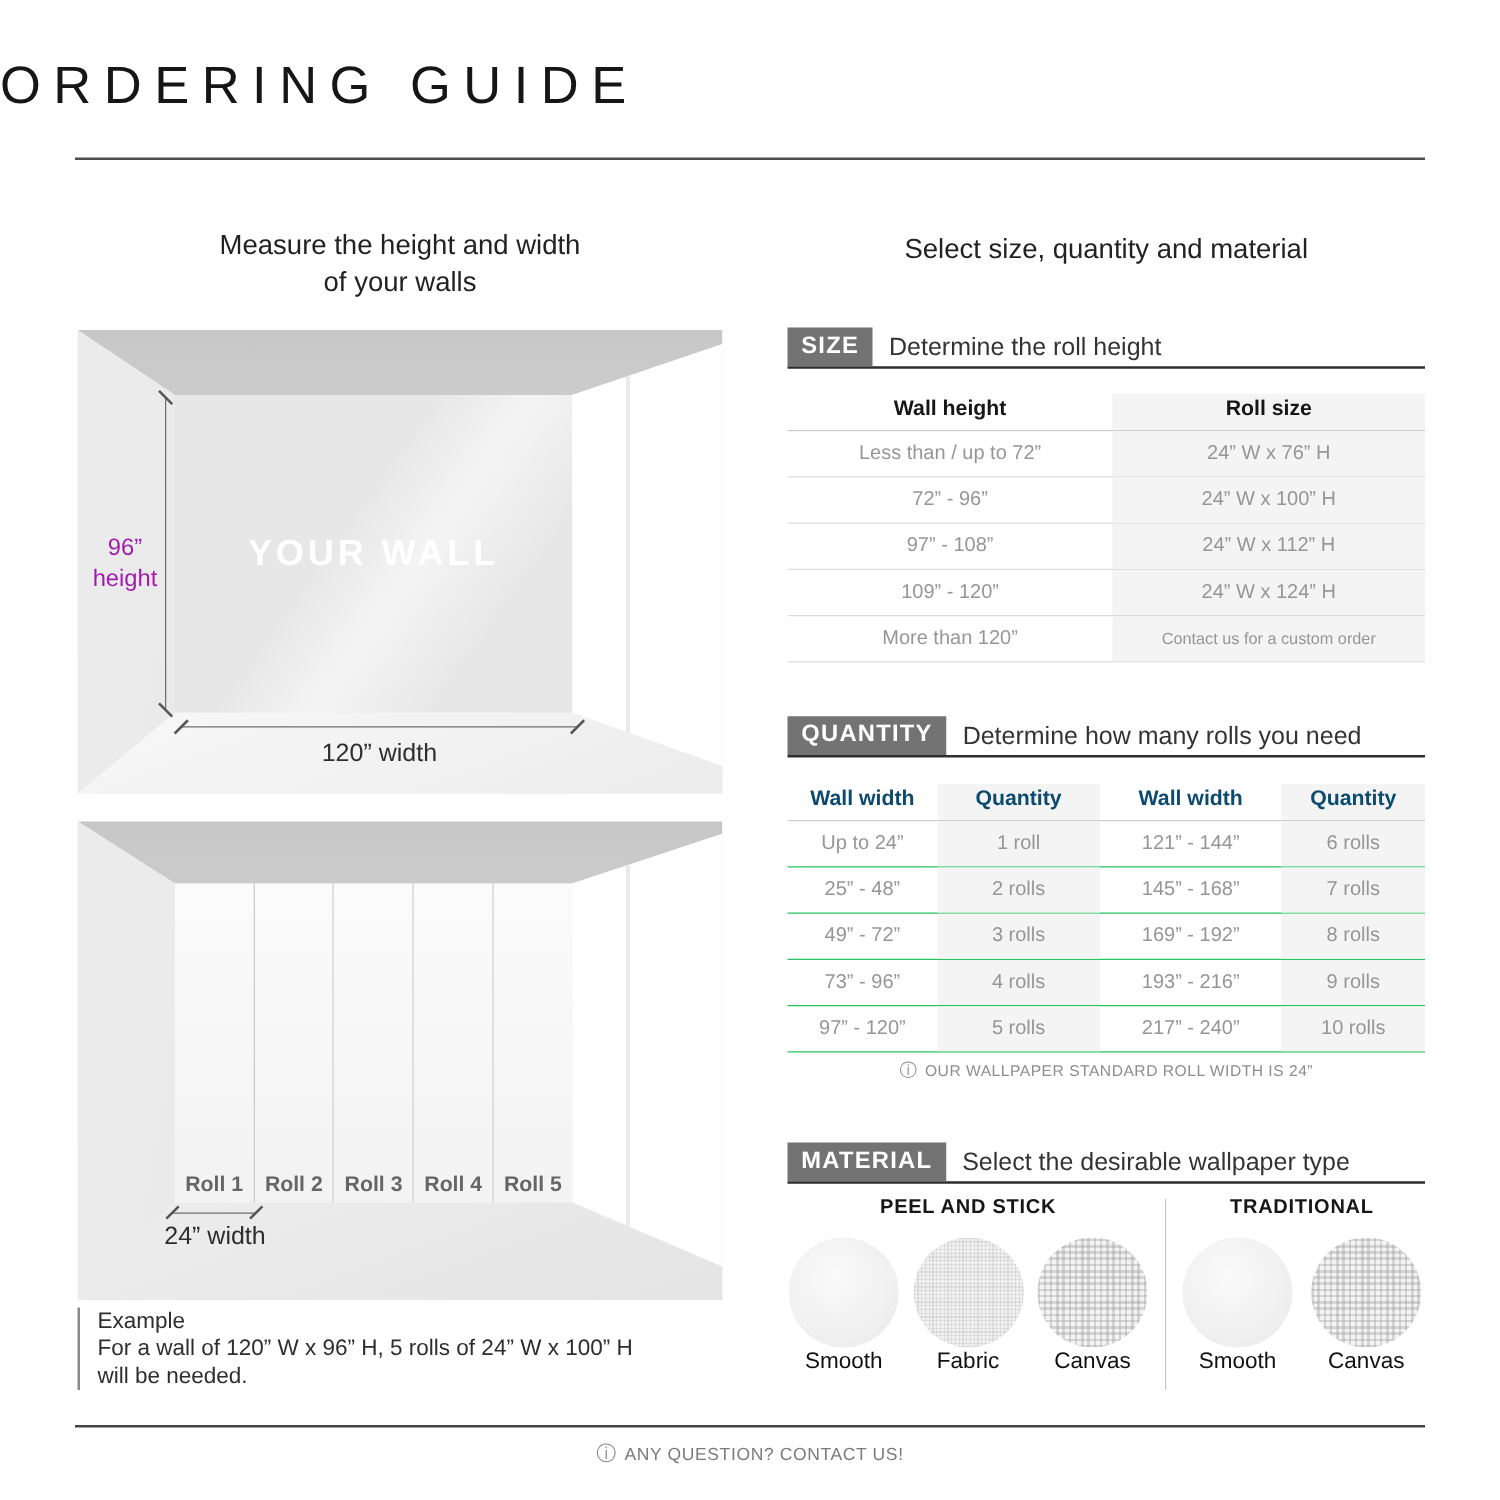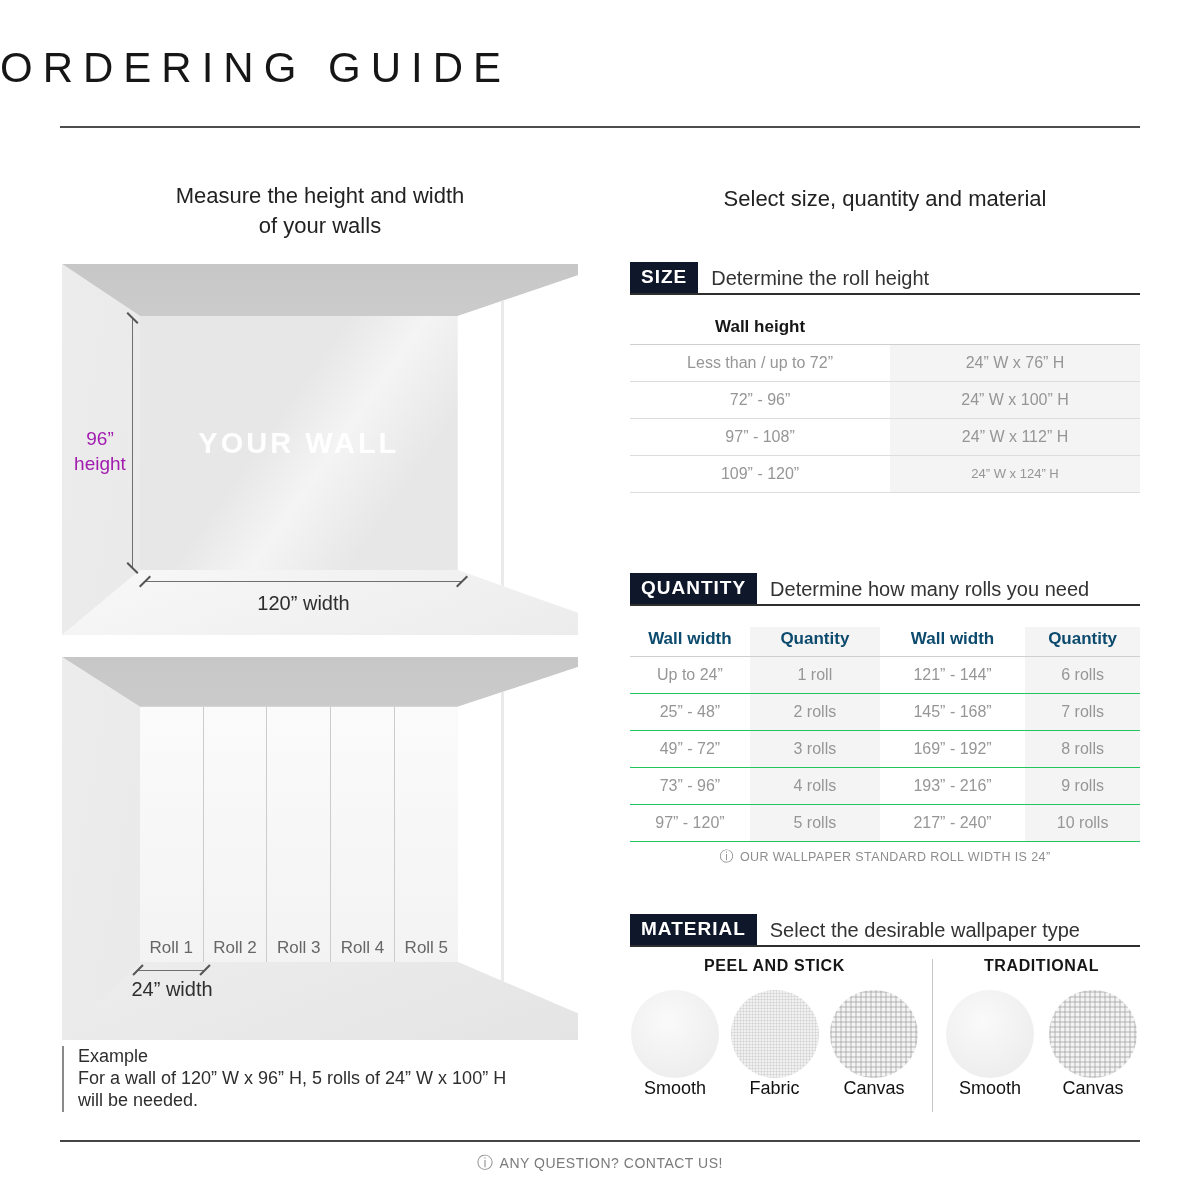--- a/index.html
+++ b/index.html
@@ -55,40 +55,40 @@
   .height-label { position:absolute; left:0; top:163px; width:76px; text-align:center;
     font-size:19px; line-height:1.3; color:#a21caf; }
   .hline { position:absolute; left:83px; top:317px; width:317px; height:1px; background:#6f6f6f; }
   .hline::before,.hline::after { content:""; position:absolute; top:-7px; width:2px; height:15px;
     background:#555; transform:rotate(45deg); }
   .hline::before { left:-1px; } .hline::after { right:-1px; }
   .width-label { position:absolute; left:83px; top:328px; width:317px; text-align:center;
     font-size:20px; color:#2e2e2e; }
 
   
-  .panels { position:absolute; left:15.1%; top:13%; width:61.6%; height:66.6%; display:flex; }
+  .panels { position:absolute; left:15.1%; top:13%; width:61.6%; height:66.6%; display:flex;font-weight:bold; }
   .panel { flex:1; background:linear-gradient(to bottom,#fbfbfb,#f3f3f3); border-right:1.5px solid #cccccc; position:relative; }
   .panel:last-child { border-right:none; }
   .roll-label { position:absolute; bottom:4px; left:0; width:100%; text-align:center;
     font-size:17px; color:#666; }
   .hline2 { position:absolute; left:76px; top:313px; width:67px; height:1px; background:#6f6f6f; }
   .hline2::before,.hline2::after { content:""; position:absolute; top:-7px; width:2px; height:14px;
     background:#555; transform:rotate(45deg); }
   .hline2::before { left:-1px; } .hline2::after { right:-1px; }
   .width-label2 { position:absolute; left:40px; top:321px; width:140px; text-align:center;
     font-size:20px; color:#2e2e2e; }
 
   
   .example { position:absolute; left:62px; top:1046px; width:500px; border-left:2px solid #8a8a8a;
     padding-left:14px; font-size:18px; line-height:1.22; color:#2e2e2e; }
 
   
   .sec-head { position:absolute; left:630px; width:510px; display:flex; align-items:flex-end;
     gap:13px; border-bottom:2px solid #2e2e2e; }
-  .badge { background:#0f172a; color:#fff; font-weight:700; font-size:19px; letter-spacing:1px;
+  .badge { background:#737373; color:#fff; font-weight:700; font-size:19px; letter-spacing:1px;
     padding:4px 11px 5px; white-space:nowrap; }
   .sec-title { font-size:20px; color:#333; padding-bottom:3px; white-space:nowrap; }
   #size-head { top:262px; } #quantity-head { top:573px; } #material-head { top:914px; }
 
   
   .size-table { position:absolute; left:630px; top:315px; width:510px; }
   .st-row { display:flex; border-bottom:1px solid #dddddd; }
   .st-row.hdr { border-bottom:1px solid #cfcfcf; }
   .st-c1 { width:51%; display:flex; align-items:center; justify-content:center; text-align:center; }
   .st-c2 { width:49%; background:#f4f4f4; display:flex; align-items:center; justify-content:center; text-align:center; }
@@ -201,36 +201,41 @@
     <div>will be needed.</div>
   </div>
 
   <div class="sec-head" id="size-head">
     <span class="badge">SIZE</span>
     <span class="sec-title">Determine the roll height</span>
   </div>
   <div class="size-table">
     <div class="st-row hdr">
       <div class="st-c1">Wall height</div>
+      <div class="st-c2">Roll size</div>
     </div>
     <div class="st-row data">
       <div class="st-c1">Less than / up to 72”</div>
       <div class="st-c2">24” W x 76” H</div>
     </div>
     <div class="st-row data">
       <div class="st-c1">72” - 96”</div>
       <div class="st-c2">24” W x 100” H</div>
     </div>
     <div class="st-row data">
       <div class="st-c1">97” - 108”</div>
       <div class="st-c2">24” W x 112” H</div>
     </div>
     <div class="st-row data">
       <div class="st-c1">109” - 120”</div>
       <div class="st-c2">24” W x 124” H</div>
+    </div>
+    <div class="st-row data">
+      <div class="st-c1">More than 120”</div>
+      <div class="st-c2">Contact us for a custom order</div>
     </div>
   </div>
 
   <div class="sec-head" id="quantity-head">
     <span class="badge">QUANTITY</span>
     <span class="sec-title">Determine how many rolls you need</span>
   </div>
   <div class="q-table">
     <div class="q-row hdr">
       <div class="q-c">Wall width</div>

